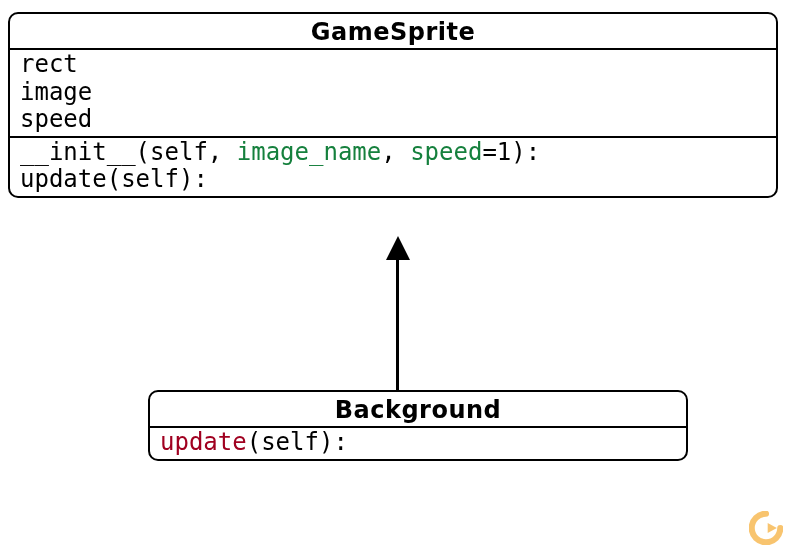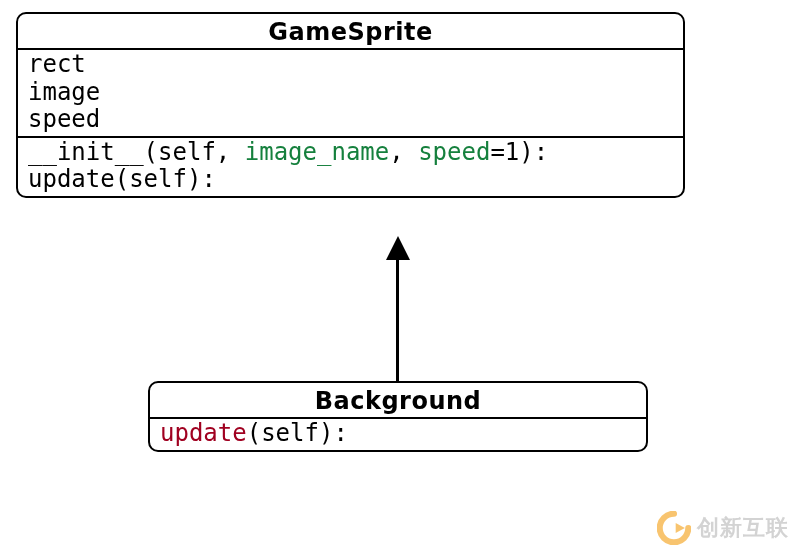--- a/index.html
+++ b/index.html
@@ -40,30 +40,30 @@
 
   .uml-section + .uml-section {
     border-top: 2.5px solid #000;
   }
 
   .param { color: #15803d; }
   .red  { color: #a00020; }
 
   
   #gs-box {
-    left: 16px;
+    left: 8px;
     top: 12px;
-    width: 669px;
+    width: 770px;
   }
 
   
   #bg-box {
     left: 148px;
-    top: 381px;
-    width: 500px;
+    top: 390px;
+    width: 540px;
   }
 
   .bg-title { font-size: 24px; }
 
   
   .arrow-line {
     position: absolute;
     left: 396px;
     top: 258px;
     width: 3px;
@@ -134,14 +134,13 @@
       <span class="red">update</span><span>(self):</span>
     </div>
   </div>
 </div>
 
 <div class="watermark">
   <svg class="wm-logo" viewBox="0 0 100 100">
     <path d="M50 8 A42 42 0 1 0 92 50" fill="none" stroke="#f5a623" stroke-width="18" stroke-linecap="round"></path>
     <path d="M55 35 L82 50 L55 65 Z" fill="#f5a623"></path>
   </svg>
-  <span>创新互联</span>
 </div>
 
 </body></html>

